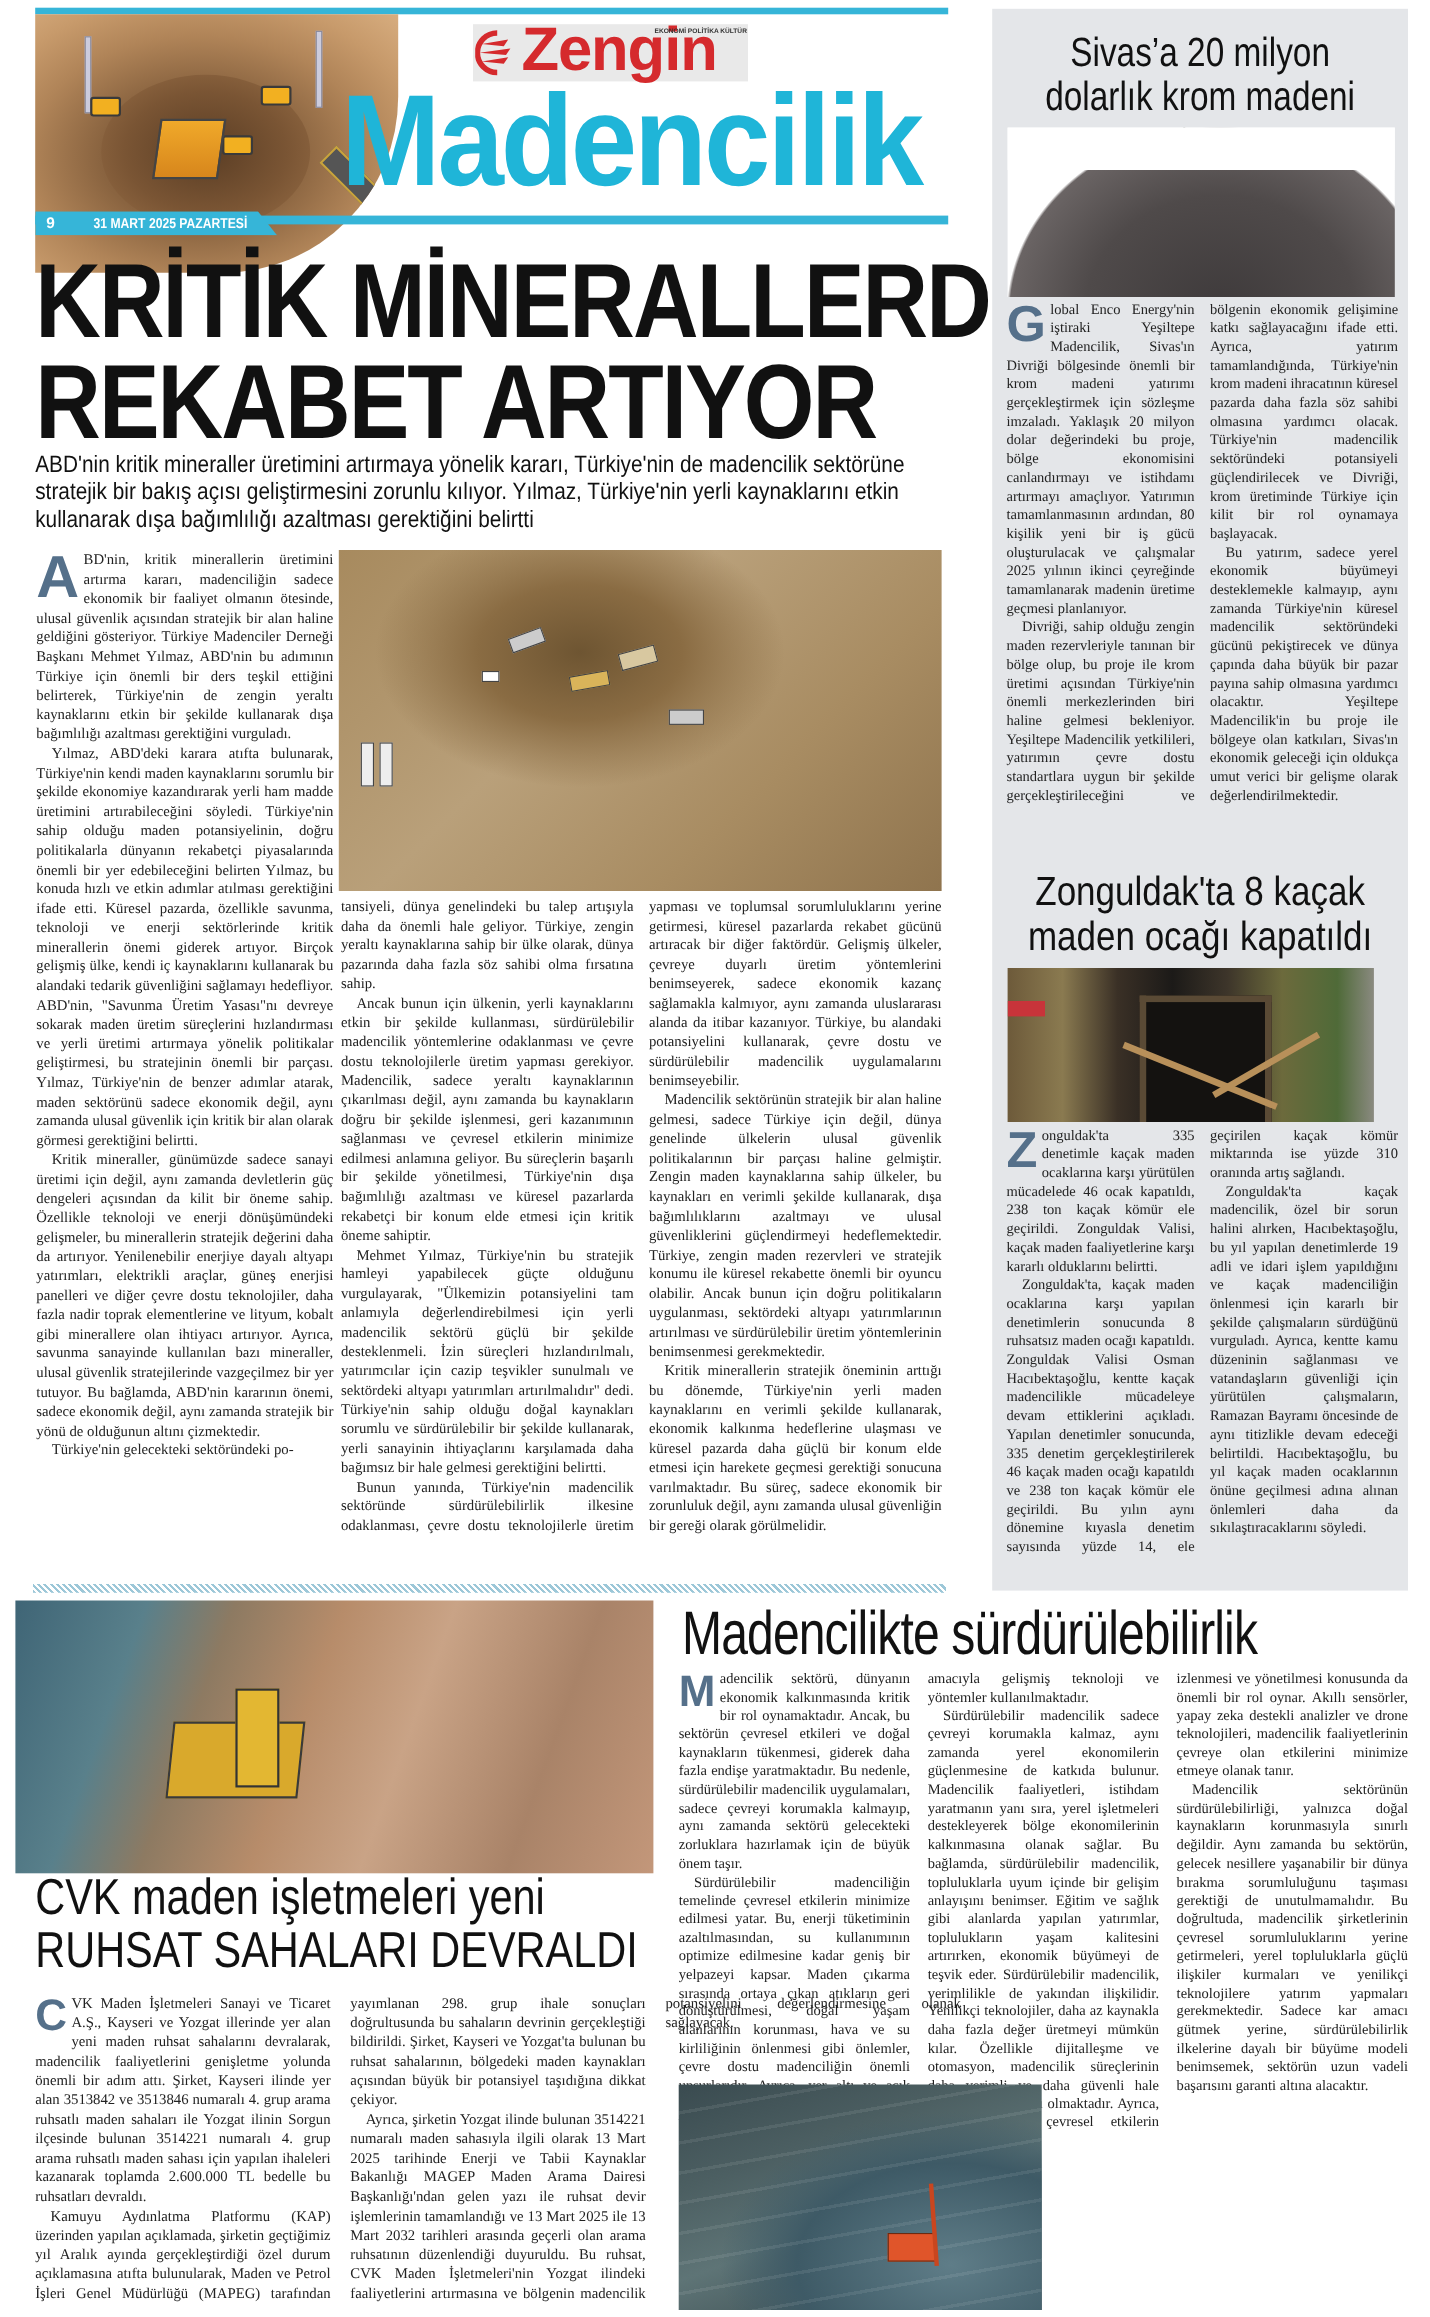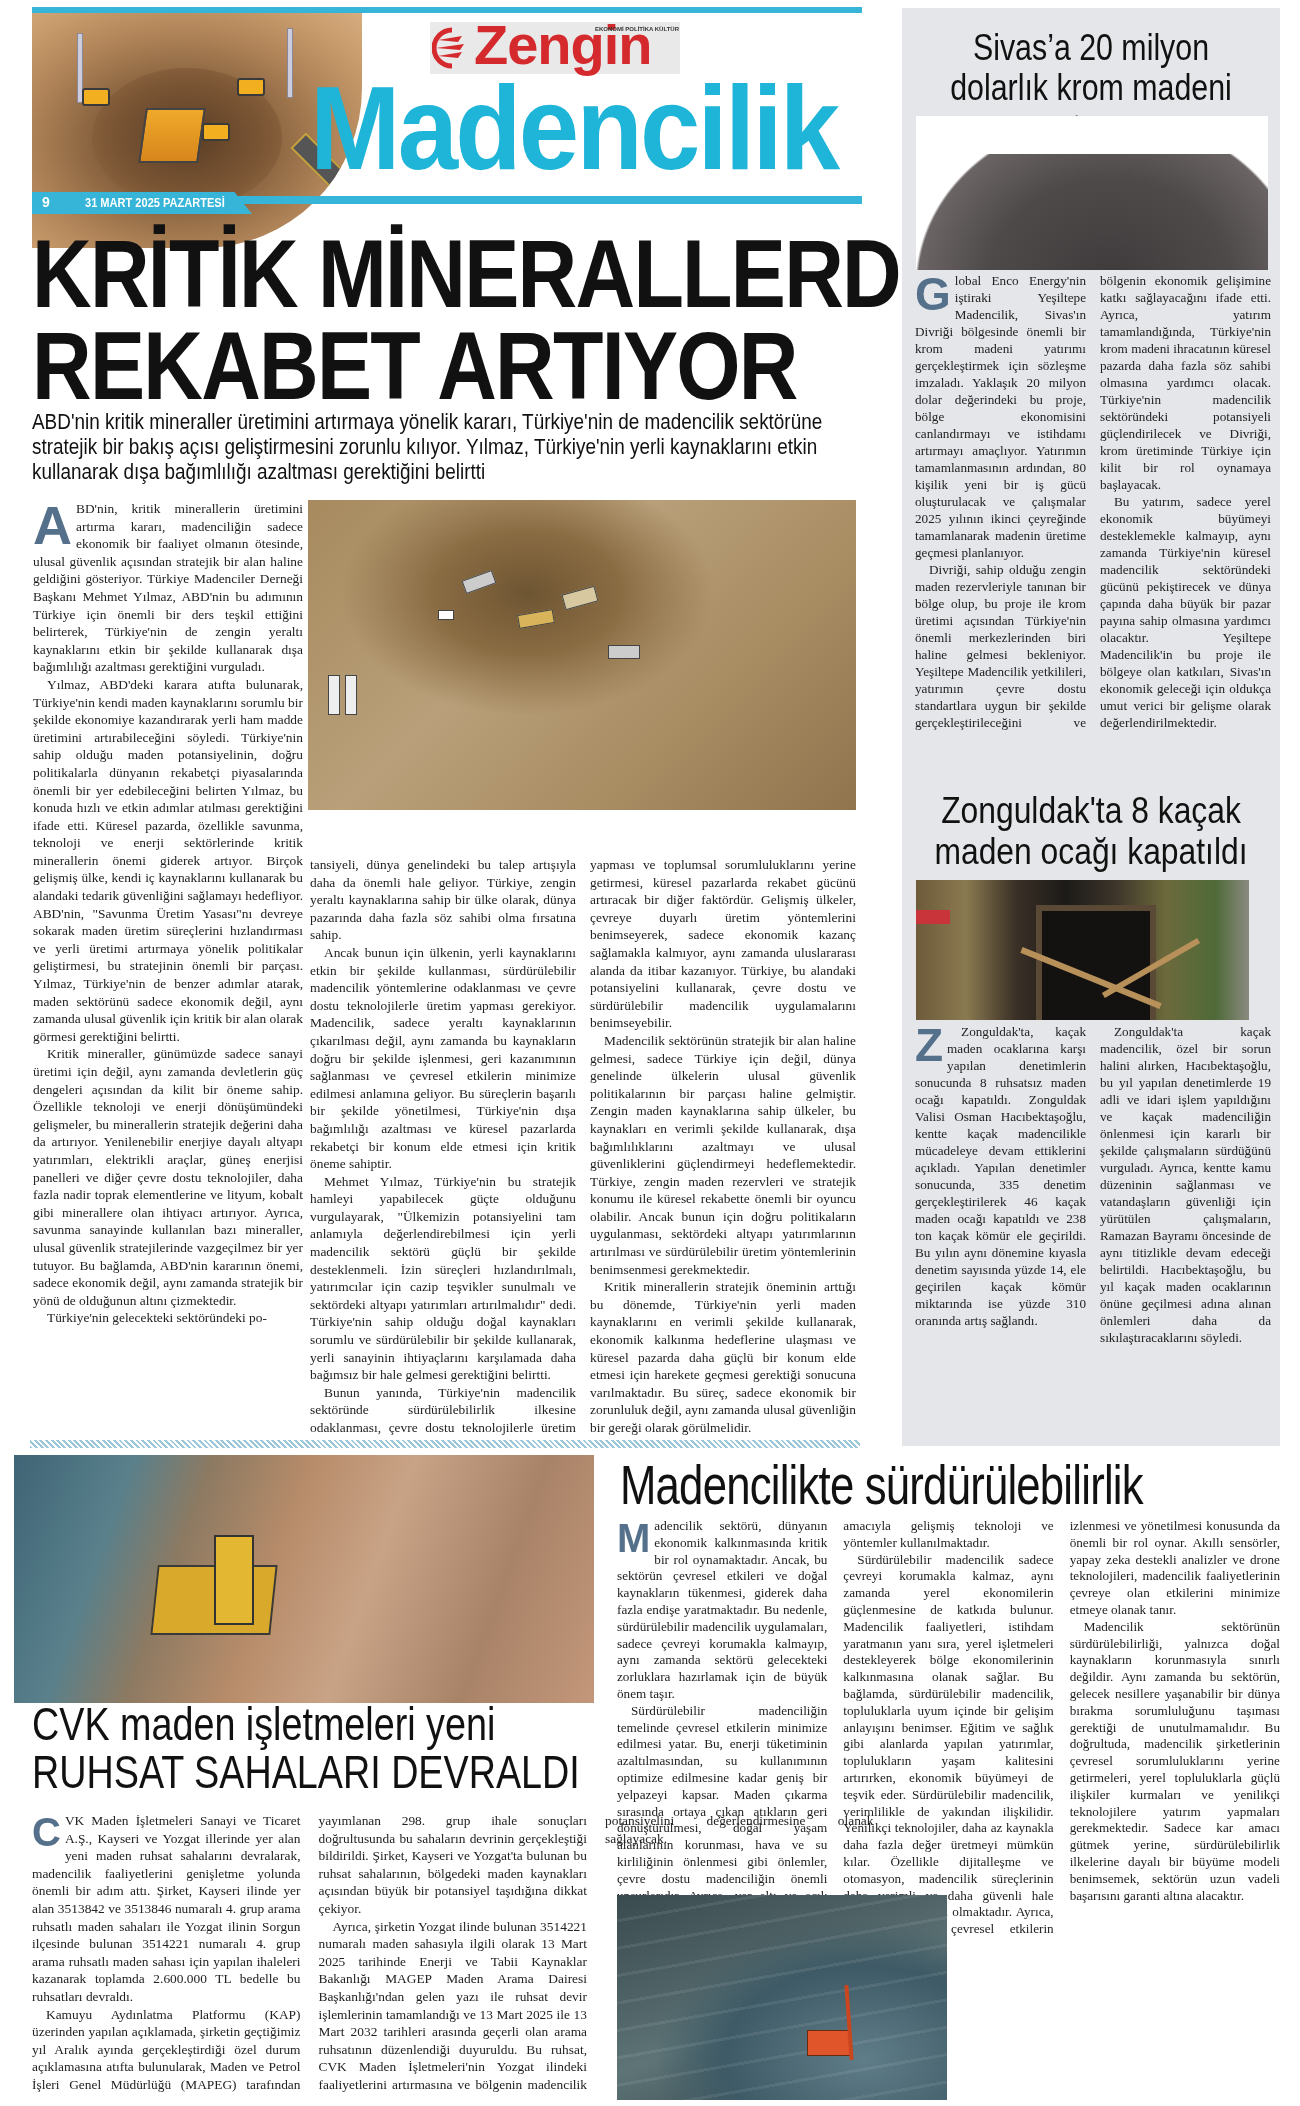--- a/index.html
+++ b/index.html
@@ -28,21 +28,21 @@
   .datetab{left:32px;top:192px;width:220px;height:22px;background:#36b5d8;clip-path:polygon(0 0,92% 0,100% 100%,0 100%)}
   .page-num{left:42px;top:194px;font-family:"Liberation Sans",sans-serif;font-weight:bold;color:#fff;font-size:14px}
   .date{left:85px;top:195px;font-family:"Liberation Sans",sans-serif;color:#fff;font-size:13px;font-weight:bold;transform:scaleX(0.85);transform-origin:left}
   
   .headline{left:32px;top:228px;width:830px;font-family:"Liberation Sans",sans-serif;font-weight:900;font-size:96px;line-height:92px;letter-spacing:-2px;color:#111;transform:scaleX(0.86);transform-origin:left;white-space:nowrap}
   .deck{left:32px;top:410px;width:830px;font-family:"Liberation Sans",sans-serif;font-size:21.5px;line-height:25px;color:#111;transform:scaleX(0.88);transform-origin:left;width:940px}
   
   .main-img{left:308px;top:500px;width:548px;height:310px;background:radial-gradient(ellipse at 40% 30%,#6e5532 0%,#8a6c43 20%,transparent 40%),linear-gradient(135deg,#a78a5e,#b9a07a 40%,#a88c62 70%,#8f744e);overflow:hidden}
   .veh{position:absolute;background:#ddd;border:1px solid #444}
   .col1{left:33px;top:500px;width:270px;height:940px}
-  .col23{left:310px;top:856px;width:546px;height:625px}
+  .col23{left:310px;top:815px;width:546px;height:625px}
   .hatch{left:30px;top:1440px;width:830px;height:8px;background:repeating-linear-gradient(45deg,#9cc7d8 0 2px,#fff 2px 4px)}
   
   .sidebar{left:902px;top:8px;width:378px;height:1438px;background:#e4e6e9}
   .sivas-title{left:902px;top:28px;width:378px;text-align:center;font-family:"Liberation Sans",sans-serif;font-size:37px;line-height:40px;color:#111;transform:scaleX(0.82);}
   .chrome-img{left:916px;top:116px;width:352px;height:154px;background:linear-gradient(#fff 0%,#fff 25%,transparent 25%),radial-gradient(ellipse at 55% 110%,#3e3a3b 0%,#4f4a4a 45%,#6a6464 70%,#fff 71%);overflow:hidden}
   .sivas-text{left:915px;top:272px;width:356px;height:505px;font-size:13.2px;line-height:17px}
   .zong-title{left:902px;top:790px;width:378px;text-align:center;font-family:"Liberation Sans",sans-serif;font-size:37px;line-height:41px;color:#111;transform:scaleX(0.86)}
   .zong-img{left:916px;top:880px;width:333px;height:140px;background:linear-gradient(90deg,#6d5a3a 0%,#8a7a50 15%,#3a3026 30%,#1c1a18 45%,#3d352a 60%,#6c6a3c 75%,#4f6a38 90%,#8a8a80 100%);overflow:hidden}
   .zong-text{left:915px;top:1023px;width:356px;height:410px;font-size:13.2px;line-height:17px}
   
@@ -128,20 +128,21 @@
 
 <div class="abs zong-title">Zonguldak'ta 8 kaçak maden ocağı kapatıldı</div>
 <div class="abs zong-img">
   <div style="position:absolute;left:0;top:30px;width:34px;height:14px;background:#c8343a"></div>
   <div style="position:absolute;left:120px;top:25px;width:120px;height:115px;border:6px solid #5a4a35;border-bottom:none;background:#141210"></div>
   <div style="position:absolute;left:100px;top:95px;width:150px;height:6px;background:#b8905a;transform:rotate(22deg)"></div>
   <div style="position:absolute;left:180px;top:85px;width:110px;height:6px;background:#b8905a;transform:rotate(-30deg)"></div>
 </div>
 <div class="abs zong-text body-text cols2">
   <span class="dropcap" style="font-size:46px;line-height:40px">Z</span>
+  <p class="first">onguldak'ta 335 denetimle kaçak maden ocaklarına karşı yürütülen mücadelede 46 ocak kapatıldı, 238 ton kaçak kömür ele geçirildi. Zonguldak Valisi, kaçak maden faaliyetlerine karşı kararlı olduklarını belirtti.</p>
   <p>Zonguldak'ta, kaçak maden ocaklarına karşı yapılan denetimlerin sonucunda 8 ruhsatsız maden ocağı kapatıldı. Zonguldak Valisi Osman Hacıbektaşoğlu, kentte kaçak madencilikle mücadeleye devam ettiklerini açıkladı. Yapılan denetimler sonucunda, 335 denetim gerçekleştirilerek 46 kaçak maden ocağı kapatıldı ve 238 ton kaçak kömür ele geçirildi. Bu yılın aynı dönemine kıyasla denetim sayısında yüzde 14, ele geçirilen kaçak kömür miktarında ise yüzde 310 oranında artış sağlandı.</p>
   <p>Zonguldak'ta kaçak madencilik, özel bir sorun halini alırken, Hacıbektaşoğlu, bu yıl yapılan denetimlerde 19 adli ve idari işlem yapıldığını ve kaçak madenciliğin önlenmesi için kararlı bir şekilde çalışmaların sürdüğünü vurguladı. Ayrıca, kentte kamu düzeninin sağlanması ve vatandaşların güvenliği için yürütülen çalışmaların, Ramazan Bayramı öncesinde de aynı titizlikle devam edeceği belirtildi. Hacıbektaşoğlu, bu yıl kaçak maden ocaklarının önüne geçilmesi adına alınan önlemleri daha da sıkılaştıracaklarını söyledi.</p>
 </div>
 
 <div class="abs cvk-img">
   <div style="position:absolute;left:140px;top:110px;width:120px;height:70px;background:#d9a92c;border:2px solid #3a3a3a;transform:skew(-6deg)"></div>
   <div style="position:absolute;left:200px;top:80px;width:40px;height:90px;background:#e3b732;border:2px solid #333"></div>
 </div>
 <div class="abs cvk-title">
   <div>CVK maden işletmeleri yeni</div>

